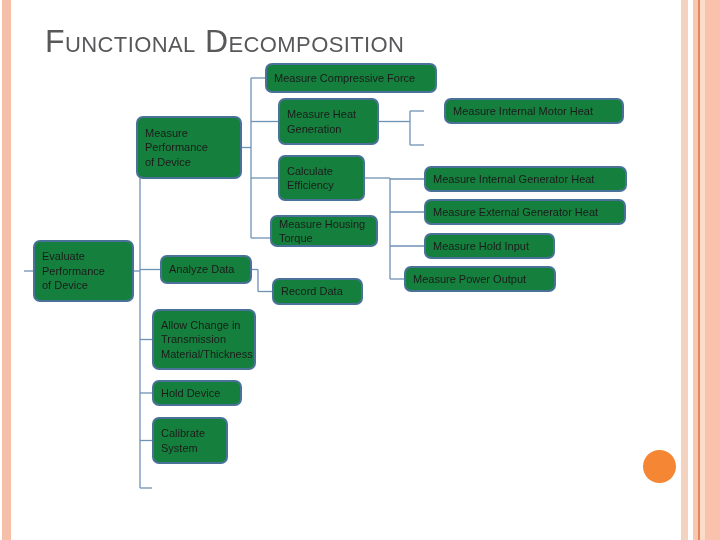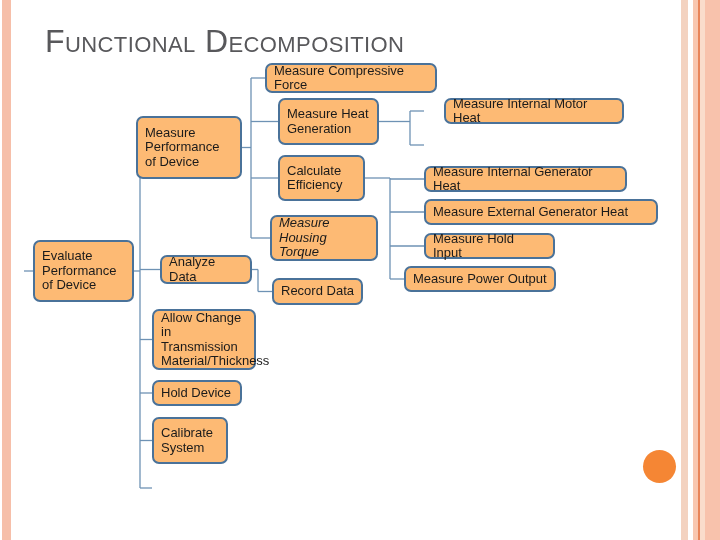--- a/index.html
+++ b/index.html
@@ -66,23 +66,23 @@
     left: 0;
     top: 0;
     width: 720px;
     height: 540px;
   }
   .node {
     position: absolute;
     box-sizing: border-box;
     border: 2px solid #4A7299;
     border-radius: 7px;
-    background: #fdba74;
+    background: #15803d;
     color: #1b1b1b;
-    font-size: 13px;
+    font-size: 11px;
     line-height: 14.5px;
     padding: 4px 7px;
     display: flex;
     flex-direction: column;
     justify-content: center;
     white-space: pre-line;
   }
 </style>
 </head>
 <body>
@@ -131,25 +131,25 @@
         <line x1="24" y1="271" x2="33" y2="271" stroke="#6E92B4" stroke-width="1.3"></line>
       </svg>
   <div class="node" style="left: 136px; top: 116px; width: 106px; height: 63px;">Measure
 Performance
 of Device</div>
       <div class="node" style="left: 265px; top: 63px; width: 172px; height: 30px;">Measure Compressive Force</div>
       <div class="node" style="left: 278px; top: 98px; width: 101px; height: 47px;">Measure Heat
 Generation</div>
       <div class="node" style="left: 278px; top: 155px; width: 87px; height: 46px;">Calculate
 Efficiency</div>
-      <div class="node" style="left: 270px; top: 215px; width: 108px; height: 46px; font-style: italic;">Measure Housing
+      <div class="node" style="left: 270px; top: 215px; width: 108px; height: 32px;">Measure Housing
 Torque</div>
       <div class="node" style="left: 424px; top: 98px; width: 180px; height: 26px; margin-left: 20px;">Measure Internal Motor Heat</div>
       <div class="node" style="left: 424px; top: 166px; width: 203px; height: 26px;">Measure Internal Generator Heat</div>
-      <div class="node" style="left: 424px; top: 199px; width: 234px; height: 26px;">Measure External Generator Heat</div>
+      <div class="node" style="left: 424px; top: 199px; width: 202px; height: 26px;">Measure External Generator Heat</div>
       <div class="node" style="left: 424px; top: 233px; width: 131px; height: 26px;">Measure Hold Input</div>
       <div class="node" style="left: 404px; top: 266px; width: 152px; height: 26px;">Measure Power Output</div>
       <div class="node" style="left: 33px; top: 240px; width: 101px; height: 62px;">Evaluate
 Performance
 of Device</div>
       <div class="node" style="left: 160px; top: 255px; width: 92px; height: 29px;">Analyze Data</div>
       <div class="node" style="left: 272px; top: 278px; width: 91px; height: 27px;">Record Data</div>
       <div class="node" style="left: 152px; top: 309px; width: 104px; height: 61px;">Allow Change in
 Transmission
 Material/Thickness</div>

